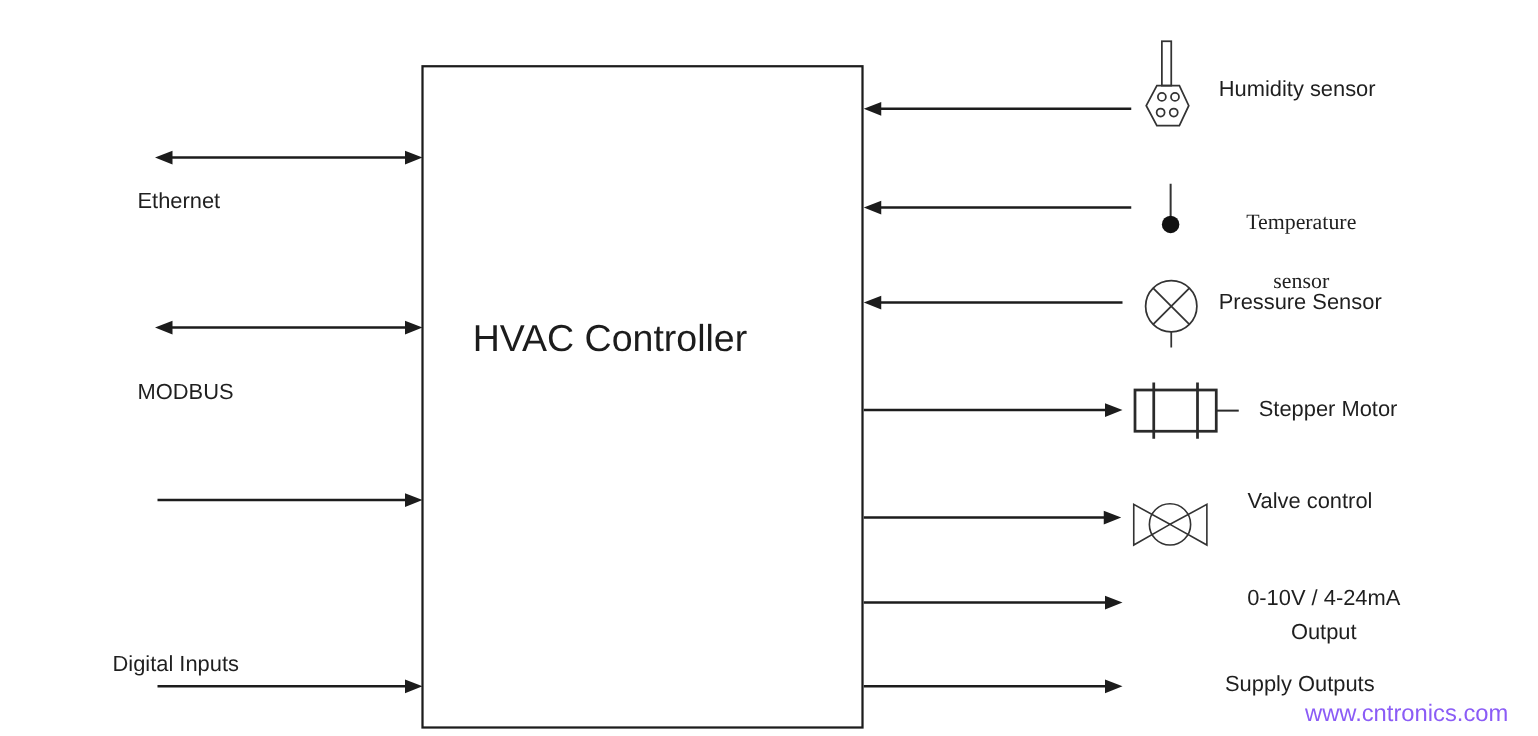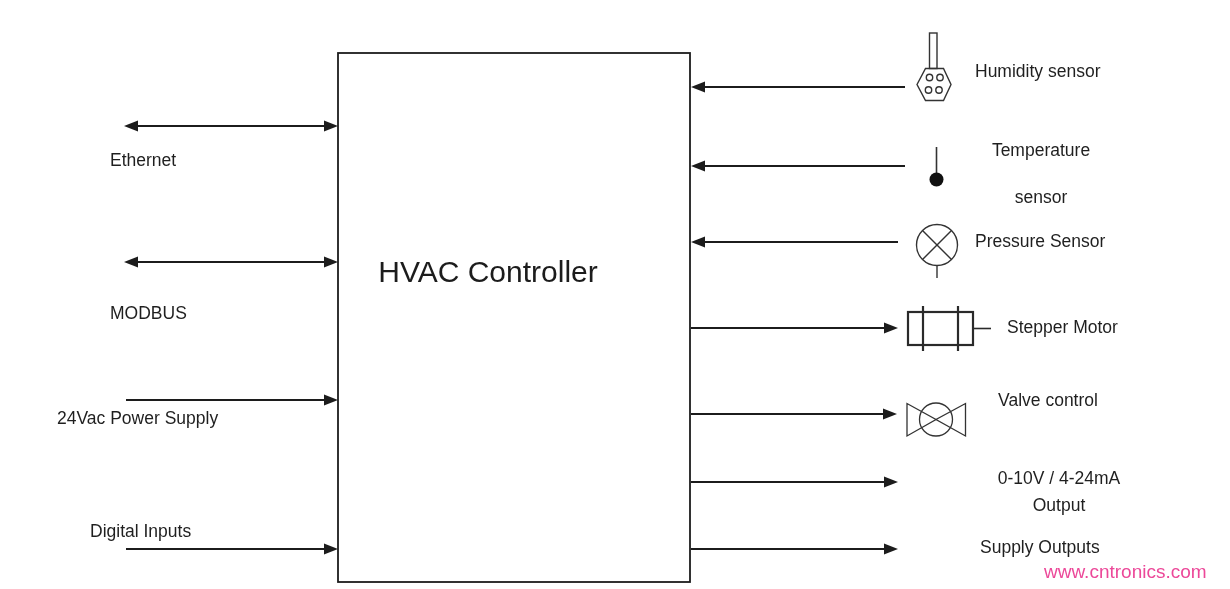--- a/index.html
+++ b/index.html
@@ -30,21 +30,21 @@
     text-align: center;
     font-size: 30px;
     line-height: 36px;
     color: #1c1c1c;
   }
   .watermark {
     position: absolute;
     left: 1044px;
     top: 561px;
     font-size: 19px;
-    color: #ec4899;
+    color: #8b5cf6;
     white-space: nowrap;
   }
 </style>
 </head>
 <body>
 
 <div class="stage">
 
   <svg width="1230" height="589" viewBox="0 0 1230 589">
 
@@ -139,26 +139,25 @@
       <polygon points="907,403.5 907,436 936,419.5"></polygon>
       <polygon points="965.5,403.5 965.5,436 936,419.5"></polygon>
       <circle cx="936" cy="419.5" r="16.5"></circle>
     </g>
   </svg>
 
   <div class="title">HVAC Controller</div>
 
   <div class="lbl" style="left:110px; top:150px;">Ethernet</div>
   <div class="lbl" style="left:110px; top:284px;margin-top:19px;">MODBUS</div>
-  <div class="lbl" style="left:57px; top:408px;">24Vac Power Supply</div>
   <div class="lbl" style="left:90px; top:521px;">Digital Inputs</div>
 
   <div class="lbl" style="left:975px; top:61px;">Humidity sensor</div>
 
-  <div class="lbl center two-line" style="left:961px; top:137px; width:160px;">
+  <div class="lbl center two-line" style="left:961px; top:164px; width:160px;font-family:Liberation Serif, serif;">
     <span style="display:block;">Temperature</span>
     <span style="display:block;margin-top:20px;">sensor</span>
   </div>
 
   <div class="lbl" style="left:975px; top:231px;">Pressure Sensor</div>
 
   <div class="lbl" style="left:1007px; top:317px;">Stepper Motor</div>
 
   <div class="lbl center two-line" style="left:973px; top:387px; width:150px;">
     <span style="display:block;">Valve control</span>

